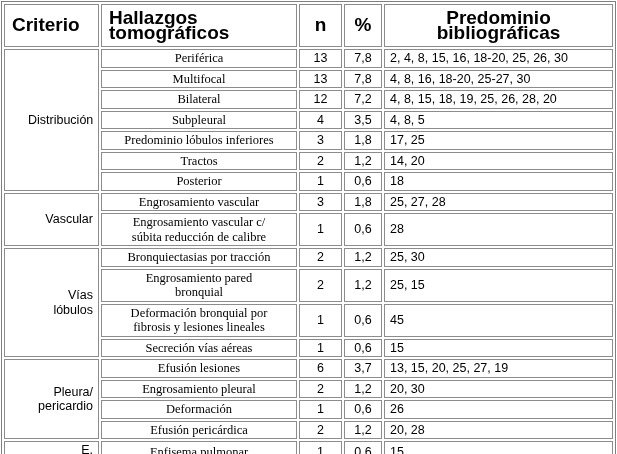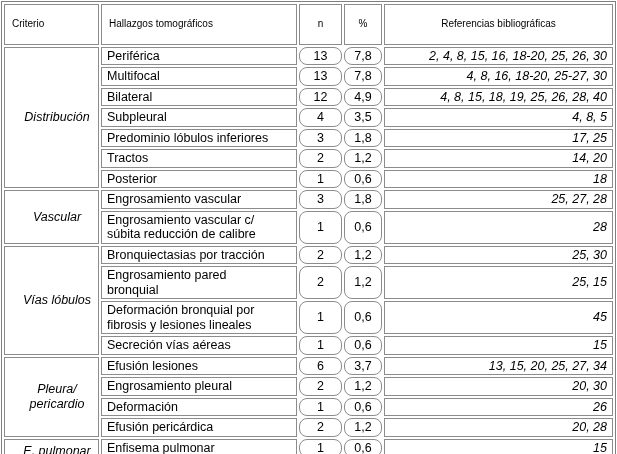--- a/index.html
+++ b/index.html
@@ -31,88 +31,86 @@
   th, td {
     box-sizing: border-box;
     border: 1px solid #8c8c8c;
     background: #ffffff;
     padding: 1px 5px;
     line-height: 14.5px;
     vertical-align: middle;
     overflow: hidden;
   }
   th {
-    font-weight: normal;
-    font-size: 10px;
+    font-weight: bold;
+    font-size: 19px;
     text-align: center;
-    padding: 12px 5px;
+    padding: 6px 5px;
   }
   th.h-left {
     text-align: left;
     padding-left: 7px;
   }
   td.criterio {
+    text-align: right;
+    white-space: pre-line;
+    padding-left: 23px;
+  }
+  td.hallazgo {
     text-align: center;
     white-space: pre-line;
-    padding-left: 16px;
-    font-style: italic;
-  }
-  td.hallazgo {
-    text-align: left;
-    white-space: pre-line;
+    font-family: Liberation Serif, serif;
   }
   td.num {
     text-align: center;
-    border-radius: 8px;
   }
   td.refs {
-    text-align: right;
-    font-style: italic;
+    text-align: left;
   }
 </style>
 </head>
 <body>
 
 <div class="table-frame">
   <table class="findings">
     <colgroup>
       <col style="width:95px">
       <col style="width:196px">
       <col style="width:43px">
       <col style="width:38px">
       <col>
     </colgroup>
     <thead>
       <tr>
         <th class="h-left">Criterio</th>
         <th class="h-left">Hallazgos tomográficos</th>
         <th>n</th>
         <th>%</th>
-        <th>Referencias bibliográficas</th>
+        <th>Predominio bibliográficas</th>
       </tr>
     </thead>
     <tbody>
         <tr>
           <td rowspan="7" class="criterio">Distribución</td>
           <td class="hallazgo">Periférica</td>
           <td class="num">13</td>
           <td class="num">7,8</td>
           <td class="refs">2, 4, 8, 15, 16, 18-20, 25, 26, 30</td>
         </tr>
         <tr>
           <td class="hallazgo">Multifocal</td>
           <td class="num">13</td>
           <td class="num">7,8</td>
           <td class="refs">4, 8, 16, 18-20, 25-27, 30</td>
         </tr>
         <tr>
           <td class="hallazgo">Bilateral</td>
           <td class="num">12</td>
-          <td class="num">4,9</td>
-          <td class="refs">4, 8, 15, 18, 19, 25, 26, 28, 40</td>
+          <td class="num">7,2</td>
+          <td class="refs">4, 8, 15, 18, 19, 25, 26, 28, 20</td>
         </tr>
         <tr>
           <td class="hallazgo">Subpleural</td>
           <td class="num">4</td>
           <td class="num">3,5</td>
           <td class="refs">4, 8, 5</td>
         </tr>
         <tr>
           <td class="hallazgo">Predominio lóbulos inferiores</td>
           <td class="num">3</td>
@@ -171,21 +169,21 @@
           <td class="num">1</td>
           <td class="num">0,6</td>
           <td class="refs">15</td>
         </tr>
         <tr>
           <td rowspan="4" class="criterio">Pleura/
 pericardio</td>
           <td class="hallazgo">Efusión lesiones</td>
           <td class="num">6</td>
           <td class="num">3,7</td>
-          <td class="refs">13, 15, 20, 25, 27, 34</td>
+          <td class="refs">13, 15, 20, 25, 27, 19</td>
         </tr>
         <tr>
           <td class="hallazgo">Engrosamiento pleural</td>
           <td class="num">2</td>
           <td class="num">1,2</td>
           <td class="refs">20, 30</td>
         </tr>
         <tr>
           <td class="hallazgo">Deformación</td>
           <td class="num">1</td>

